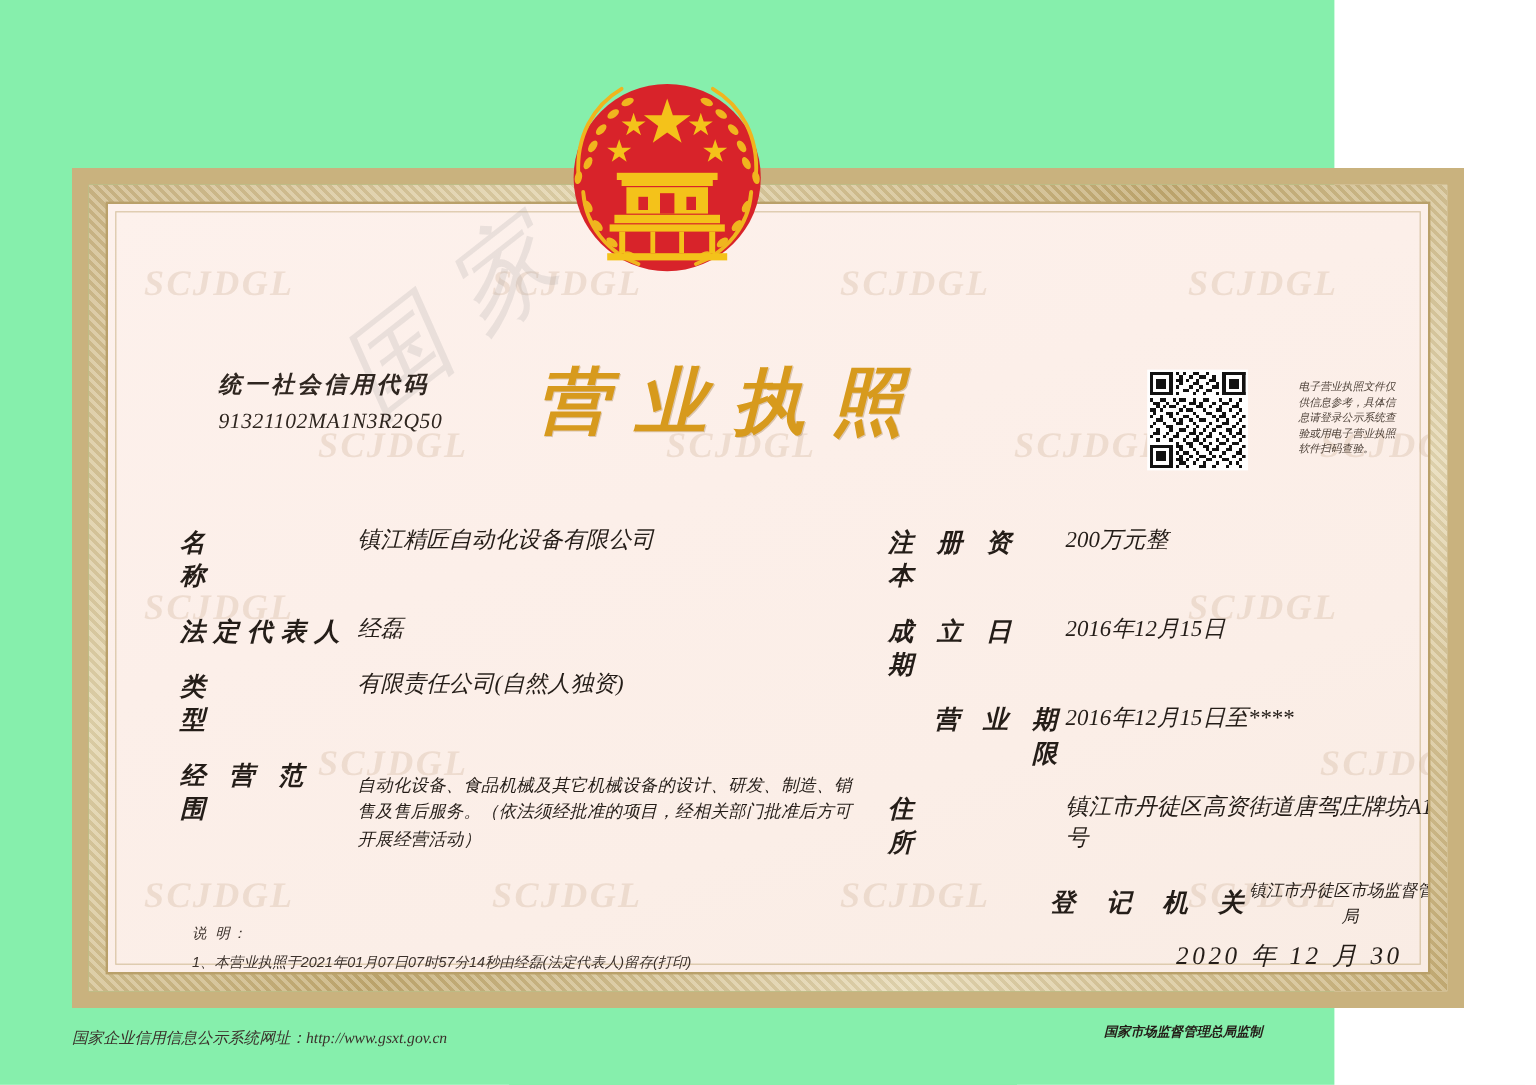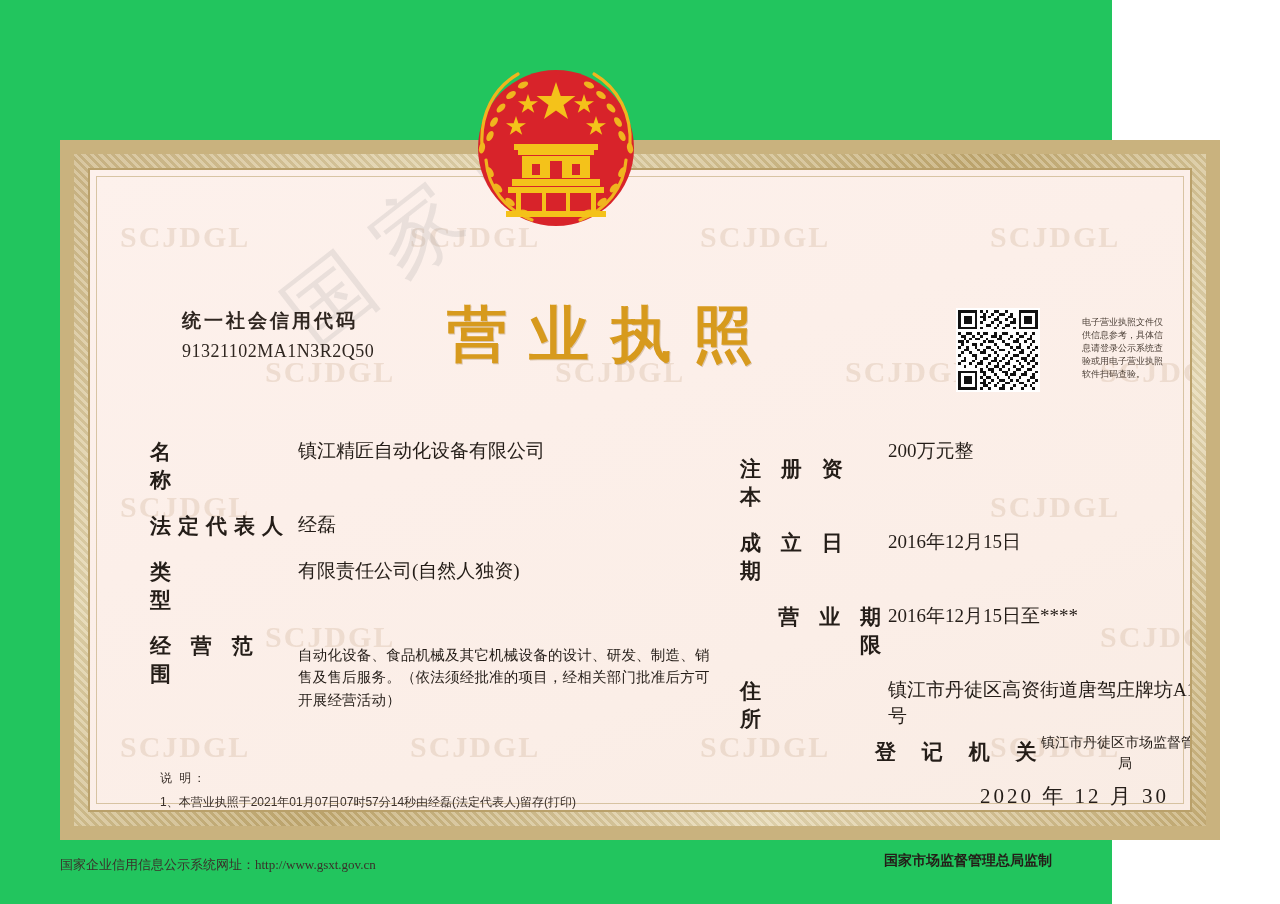--- a/index.html
+++ b/index.html
@@ -11,21 +11,22 @@
     width: 1280px;
     height: 904px;
     font-family: "Liberation Serif", serif;
     overflow: hidden;
   }
 
   .page {
     position: relative;
     width: 1112px;
     height: 904px;
-    background: #22c55e;
+    background: #86efac;
+    font-style: italic;
   }
 
   
   .outer-frame {
     position: absolute;
     left: 60px;
     top: 140px;
     width: 1160px;
     height: 700px;
     box-sizing: border-box;
@@ -261,21 +262,21 @@
     font-family: "Liberation Serif", serif;
     font-size: 13px;
     color: #3a302a;
   }
   .foot-right {
     position: absolute;
     right: 60px;
     top: 852px;
     font-family: "Liberation Sans", sans-serif;
     font-weight: 700;
-    font-size: 14px;
+    font-size: 11px;
     color: #241d18;
   }
 
   
   .seal-ghost {
     position: absolute;
     left: 880px;
     top: 640px;
     width: 230px;
     height: 230px;
@@ -541,21 +542,21 @@
           <div class="row">
             <span class="lbl w4">类　　型</span><span class="val">有限责任公司(自然人独资)</span>
           </div>
           <div class="row">
             <span class="lbl w5" style="letter-spacing:7px;">经 营 范 围</span><span class="val small">自动化设备、食品机械及其它机械设备的设计、研发、制造、销售及售后服务。（依法须经批准的项目，经相关部门批准后方可开展经营活动）</span>
           </div>
         </div>
 
         <div class="col-right" style="left:650px;">
           <div class="row">
-            <span class="lbl w5" style="letter-spacing:7px;margin-top:17px;">注 册 资 本</span><span class="val">200万元整</span>
+            <span class="lbl w5" style="letter-spacing:7px;">注 册 资 本</span><span class="val">200万元整</span>
           </div>
           <div class="row">
             <span class="lbl w5" style="letter-spacing:7px;">成 立 日 期</span><span class="val">2016年12月15日</span>
           </div>
           <div class="row">
             <span class="lbl w5" style="letter-spacing:7px;text-align:right;">营 业 期 限</span><span class="val">2016年12月15日至****</span>
           </div>
           <div class="row">
             <span class="lbl w4">住　　所</span><span class="val addr">镇江市丹徒区高资街道唐驾庄牌坊A1号</span>
           </div>

